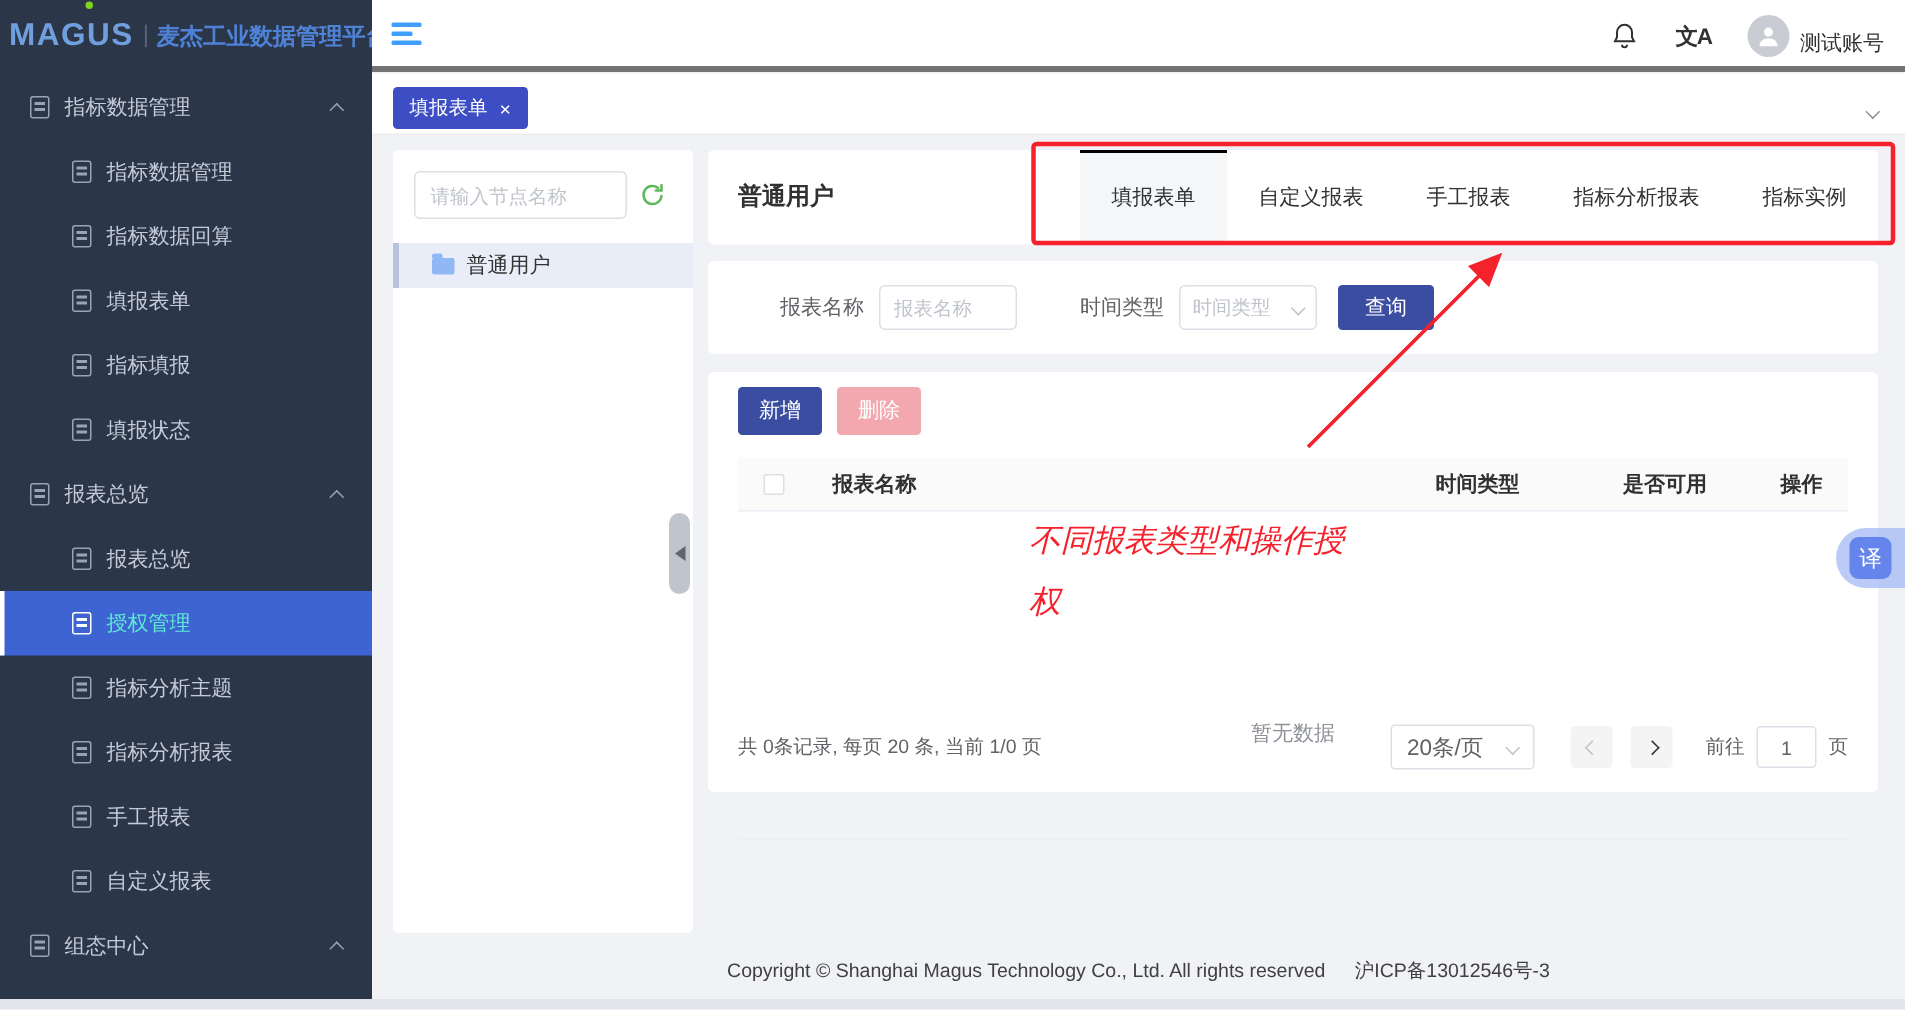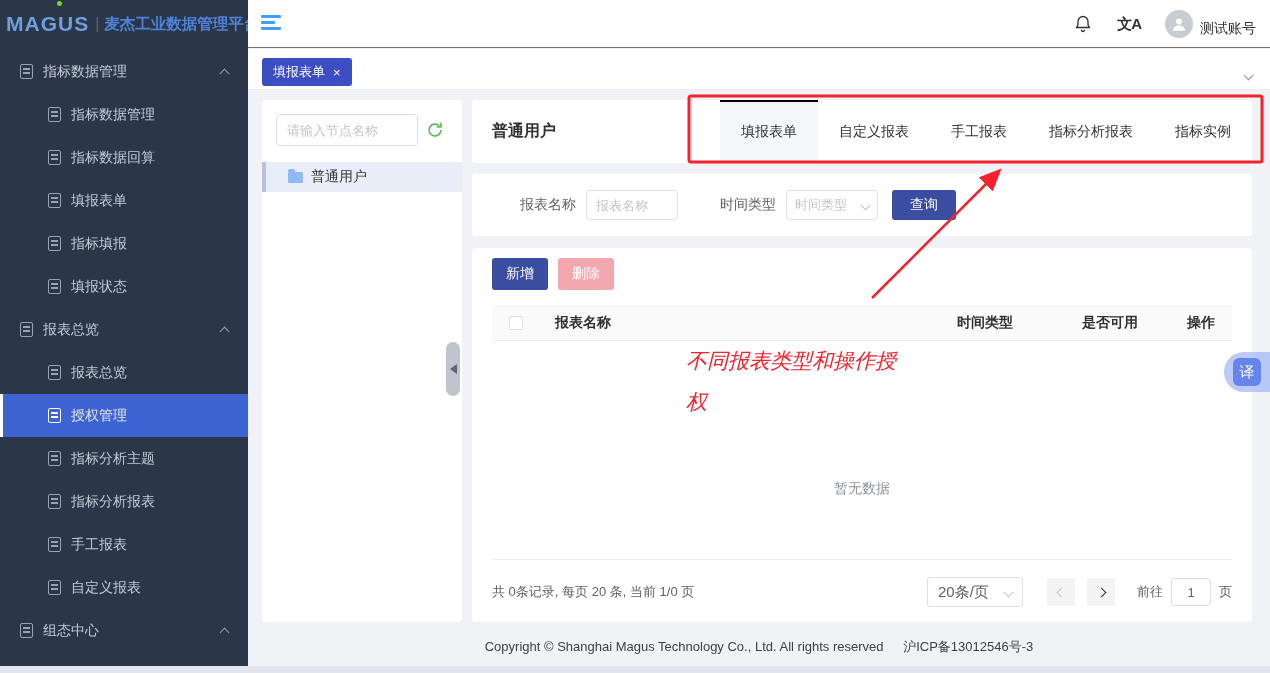--- a/index.html
+++ b/index.html
@@ -10,36 +10,36 @@
   
   #sidebar { left:0; top:0; width:248px; height:666px; background:#2b3648; z-index:5; }
   .logo-row { height:48px; display:flex; align-items:center; padding-left:6px; white-space:nowrap; overflow:hidden; }
   .brand { font-size:21px; font-weight:bold; color:#6f9fdd; letter-spacing:1px; position:relative; padding-right:2px; }
   .brand-dot { position:absolute; left:57px; top:1px; width:5px; height:5px; border-radius:50%; background:#7ed321; }
   .logo-divider { color:#5a6578; font-size:16px; margin:0 5px 0 4px; }
   .logo-product { color:#4f82d6; font-size:15.5px; font-weight:bold; }
   .menu { padding-top:2px; }
   .menu-item { height:43px; display:flex; align-items:center; gap:10px; padding:0 20px; color:#c4cbd6; font-size:14px; cursor:pointer; position:relative; }
   .menu-item.child { padding-left:48px; }
-  .menu-item.active { background:#3e63d2; color:#e5e5e5; }
+  .menu-item.active { background:#3e63d2; color:#5eead4; }
   .menu-item.active::before { content:""; position:absolute; left:0; top:0; bottom:0; width:3px; background:#fff; }
   .doc-icon { width:13px; height:15px; border:1.5px solid #9aa3b1; border-radius:2px; position:relative; flex:0 0 13px; }
   .doc-icon::before, .doc-icon::after { content:""; position:absolute; left:2px; right:2px; height:1.5px; background:#9aa3b1; }
   .doc-icon::before { top:3px; } .doc-icon::after { top:7px; }
   .menu-item.active .doc-icon { border-color:#fff; }
   .menu-item.active .doc-icon::before, .menu-item.active .doc-icon::after { background:#fff; }
   .caret { margin-left:auto; color:#97a0ae; }
   .chev { display:inline-block; width:7px; height:7px; border-right:1.6px solid currentColor; border-bottom:1.6px solid currentColor; }
   .chev.down { transform:rotate(45deg); }
   .chev.up { transform:rotate(-135deg); }
   .chev.left { transform:rotate(135deg); }
   .chev.right { transform:rotate(-45deg); }
 
   
-  #topbar { left:248px; top:0; width:1022px; height:48px; background:#fff; border-bottom:1px solid #737373; }
+  #topbar { left:248px; top:0; width:1022px; height:48px; background:#fff; border-bottom:4px solid #737373; }
   .hamburger { position:absolute; left:13px; top:15px; width:20px; height:16px; cursor:pointer; }
   .hamburger i { display:block; height:3px; background:#409eff; border-radius:1px; margin-bottom:3px; }
   .hamburger i:nth-child(2) { width:70%; }
   .top-right { position:absolute; right:14px; top:0; height:48px; display:flex; align-items:center; gap:24px; }
   .bell-icon { width:20px; height:20px; cursor:pointer; }
   .lang-icon { font-size:15px; color:#303133; font-weight:bold; letter-spacing:-1px; cursor:pointer; }
   .account { display:flex; align-items:flex-end; gap:7px; cursor:pointer; }
   .avatar { width:28px; height:28px; border-radius:50%; background:#c9ccd2; display:flex; align-items:center; justify-content:center; overflow:hidden; }
   .account-name { font-size:14px; color:#303133; }
 
@@ -77,21 +77,21 @@
   .f-label { font-size:14px; color:#606266; }
   .f-input { width:92px; height:30px; border:1px solid #dcdfe6; border-radius:4px; padding:0 9px; font-size:13px; color:#606266; outline:none; margin-left:10px; }
   .f-input::placeholder { color:#c0c4cc; }
   .f-select { width:92px; height:30px; border:1px solid #dcdfe6; border-radius:4px; margin-left:10px; display:flex; align-items:center; padding:0 8px; cursor:pointer; overflow:hidden; }
   .f-select .ph { font-size:13px; color:#c0c4cc; white-space:nowrap; overflow:hidden; max-width:52px; }
   .f-select .chev { margin-left:auto; color:#c0c4cc; flex:0 0 7px; }
   .gap42 { width:42px; } .gap14 { width:14px; }
   .btn-primary { height:30px; padding:0 18px; background:#3a4da0; color:#fff; font-size:14px; border:none; border-radius:3px; cursor:pointer; }
 
   
-  #table-card { left:472px; top:248px; width:780px; height:374px; padding:10px 20px 0 20px; }
+  #table-card { left:472px; top:248px; width:780px; height:280px; padding:10px 20px 0 20px; }
   .tbl-toolbar { display:flex; gap:10px; }
   .btn-add { height:32px; padding:0 14px; background:#3a4da0; color:#fff; font-size:14px; border:none; border-radius:3px; cursor:pointer; }
   .btn-del { height:32px; padding:0 14px; background:#f3a7af; color:#fff; font-size:14px; border:none; border-radius:3px; cursor:not-allowed; }
   .tbl-header { margin-top:15px; height:36px; background:#fafafa; border-bottom:1px solid #ebeef5; display:flex; align-items:center; font-size:14px; font-weight:bold; color:#303133; }
   .col-sel { width:48px; display:flex; justify-content:center; }
   .col-name { flex:1; padding-left:15px; }
   .col-time { width:125px; }
   .col-avail { width:105px; }
   .col-op { width:45px; }
   .checkbox { width:14px; height:14px; border:1px solid #dcdfe6; border-radius:2px; background:#fff; cursor:pointer; }

